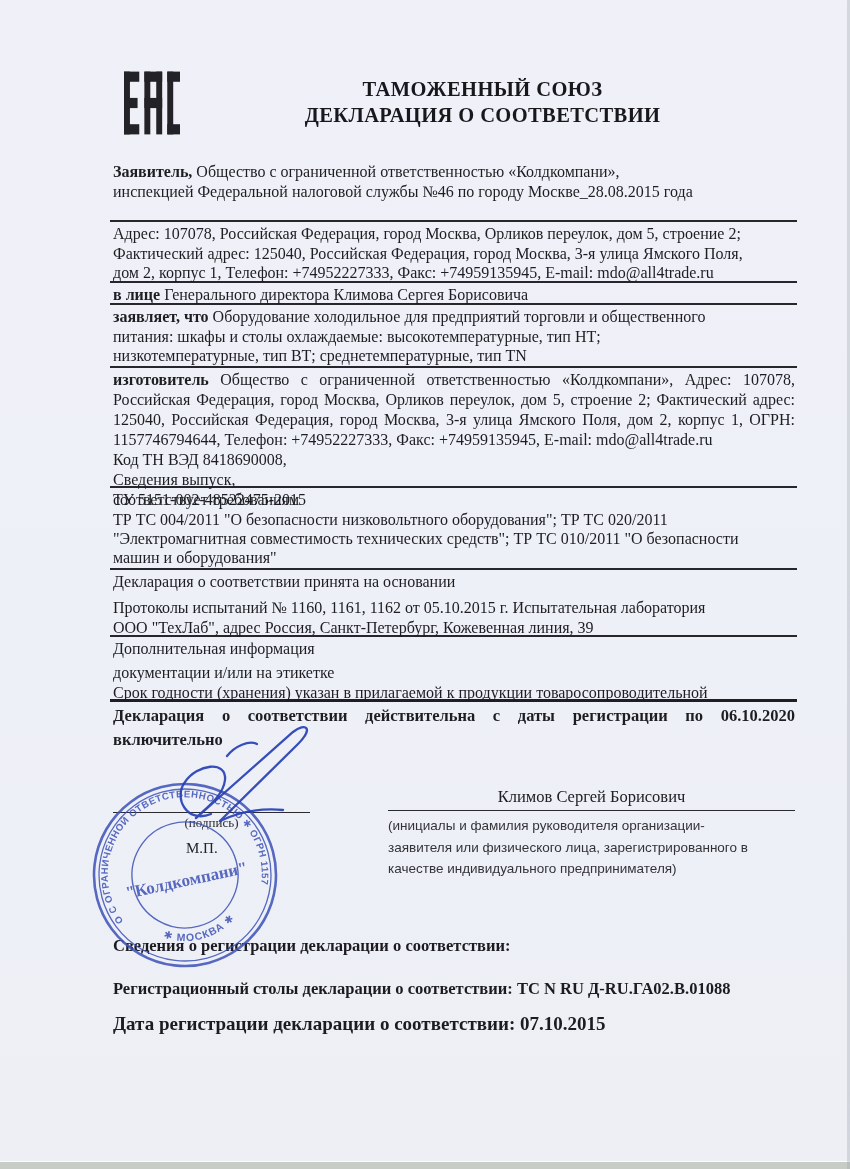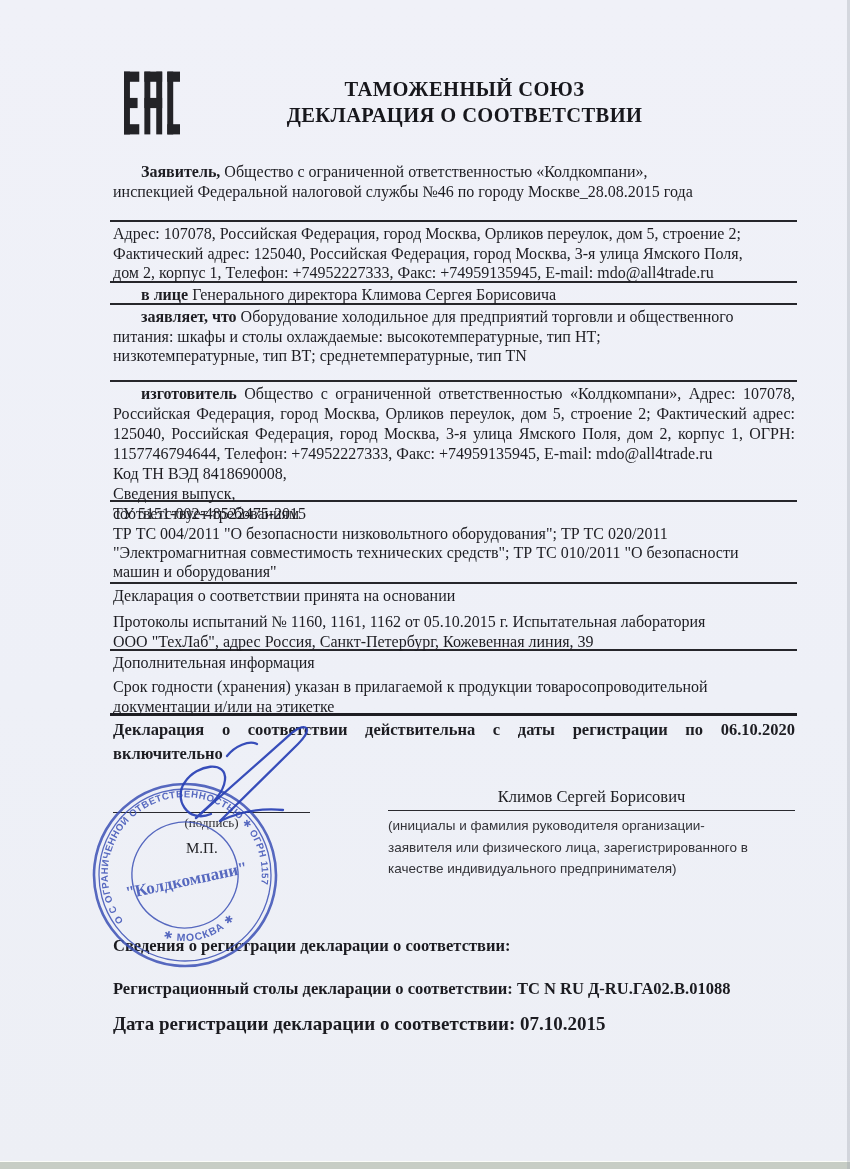--- a/index.html
+++ b/index.html
@@ -6,39 +6,39 @@
   body{
     width:850px;height:1169px;position:relative;overflow:hidden;
     background:linear-gradient(180deg,#f0f1f8 0%,#eef0f7 60%,#edeff5 100%);
     font-family:"Liberation Serif","DejaVu Serif",serif;
     color:#1d1d22;
   }
   .abs{position:absolute;}
   
   #eac-logo{left:124px;top:66px;width:56px;height:74px;}
   
-  .title-wrap{left:142px;top:76px;width:645px;text-align:center;line-height:26px;}
+  .title-wrap{left:160px;top:76px;width:645px;text-align:center;line-height:26px;}
   .title{font-weight:bold;font-size:20.5px;letter-spacing:.4px;color:#17171c;}
   
   .doc-table{left:110px;top:160px;width:687px;font-size:16px;}
   .row{box-sizing:border-box;border-bottom:2px solid #26262b;padding:2px 2px 0 3px;overflow:visible;}
   .r1{height:62px;line-height:19.5px;}
   .r2{height:61px;line-height:19.5px;}
   .r3{height:22px;line-height:19.5px;}
-  .r4{height:77px;line-height:19.5px;}
+  .r4{height:63px;line-height:19.5px;}
   .r5{height:120px;line-height:20px;}
   .r5 .para{text-align:justify;}
   .r6{height:82px;}
   .r6 .para{line-height:19px;}
   .r7{height:67px;}
   .r7 .para{line-height:20px;margin-top:6px;}
   .r8{height:65px;border-bottom:3px solid #1e1e23;}
   .r8 .para{line-height:20px;margin-top:4px;}
   .r9{border-bottom:none;height:56px;font-weight:bold;font-size:16.5px;line-height:24px;text-align:justify;}
-  .b{font-weight:bold;margin-left:28px;}
+  .b{font-weight:bold;}
   .hdr{font-weight:normal;line-height:20px;}
   
   .sig-line{border-top:1.6px solid #2a2a2f;height:0;}
   #sig-line-left{left:113px;top:812px;width:197px;}
   #podpis{left:113px;top:815px;width:197px;text-align:center;font-size:13px;color:#2c2c30;}
   #mp{left:186px;top:840px;font-size:15px;color:#232327;text-align:center;}
   #head-name{left:388px;top:787px;width:407px;text-align:center;font-size:16.5px;color:#202024;}
   #sig-line-right{left:388px;top:810px;width:407px;}
   #name-caption{left:388px;top:815px;width:407px;text-align:left;
     font-family:"Liberation Sans","DejaVu Sans",sans-serif;font-size:13.5px;line-height:21.5px;color:#333338;}
@@ -121,22 +121,22 @@
     <div class="hdr">Декларация о соответствии принята на основании</div>
     <div class="para">
       <div>Протоколы испытаний № 1160, 1161, 1162 от 05.10.2015 г. Испытательная лаборатория</div>
       <div>ООО "ТехЛаб", адрес Россия, Санкт-Петербург, Кожевенная линия, 39</div>
     </div>
   </div>
 
   <div class="row r8">
     <div class="hdr">Дополнительная информация</div>
     <div class="para">
+      <div>документации и/или на этикетке</div>
       <div>Срок годности (хранения) указан в прилагаемой к продукции товаросопроводительной</div>
-      <div>документации и/или на этикетке</div>
     </div>
   </div>
 
   <div class="row r9">Декларация о соответствии  действительна с даты регистрации по 06.10.2020 включительно</div>
 </div>
 
 <div class="abs sig-line" id="sig-line-left"></div>
 <div class="abs" id="podpis">(подпись)</div>
 <div class="abs" id="mp">М.П.</div>
 

